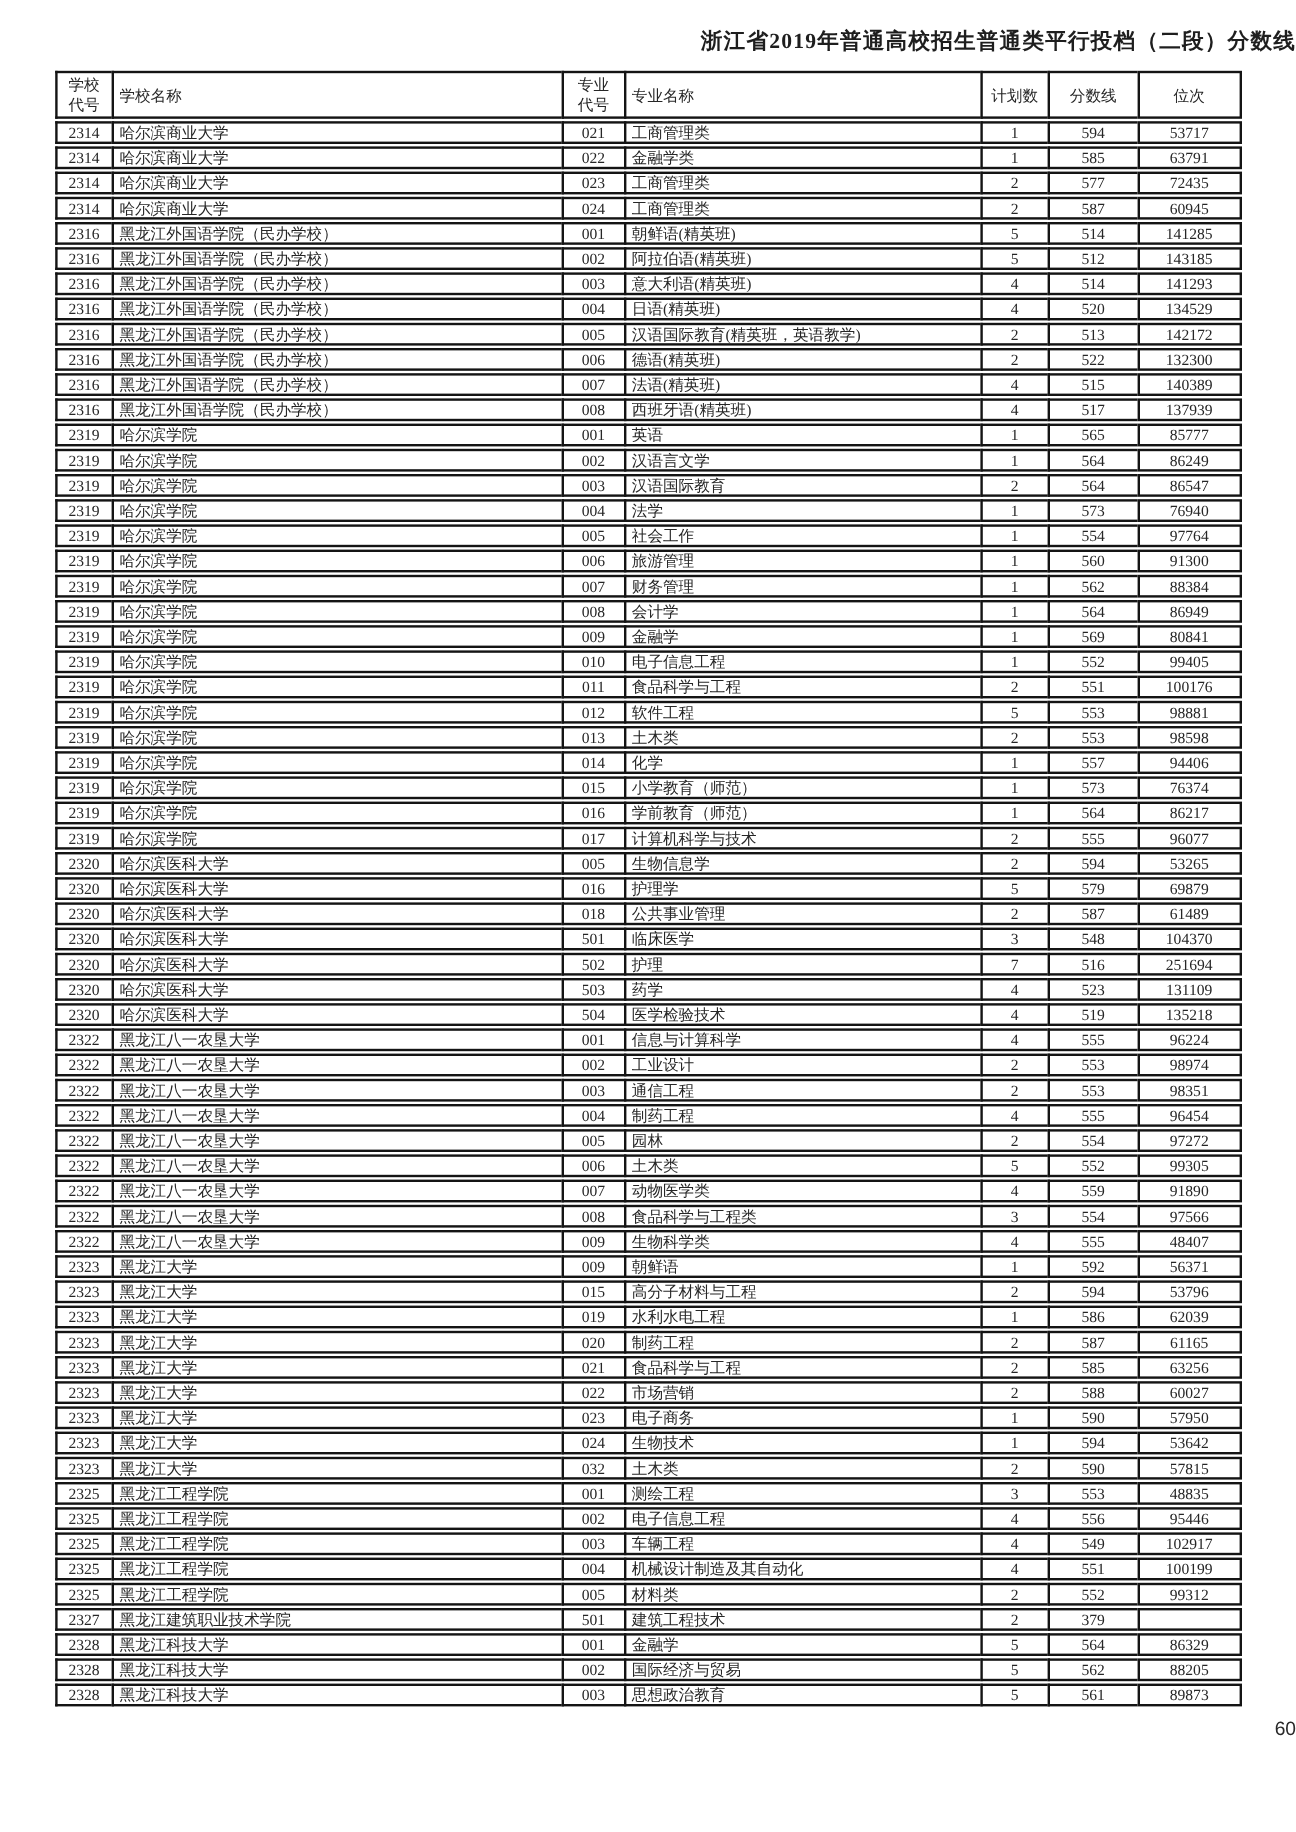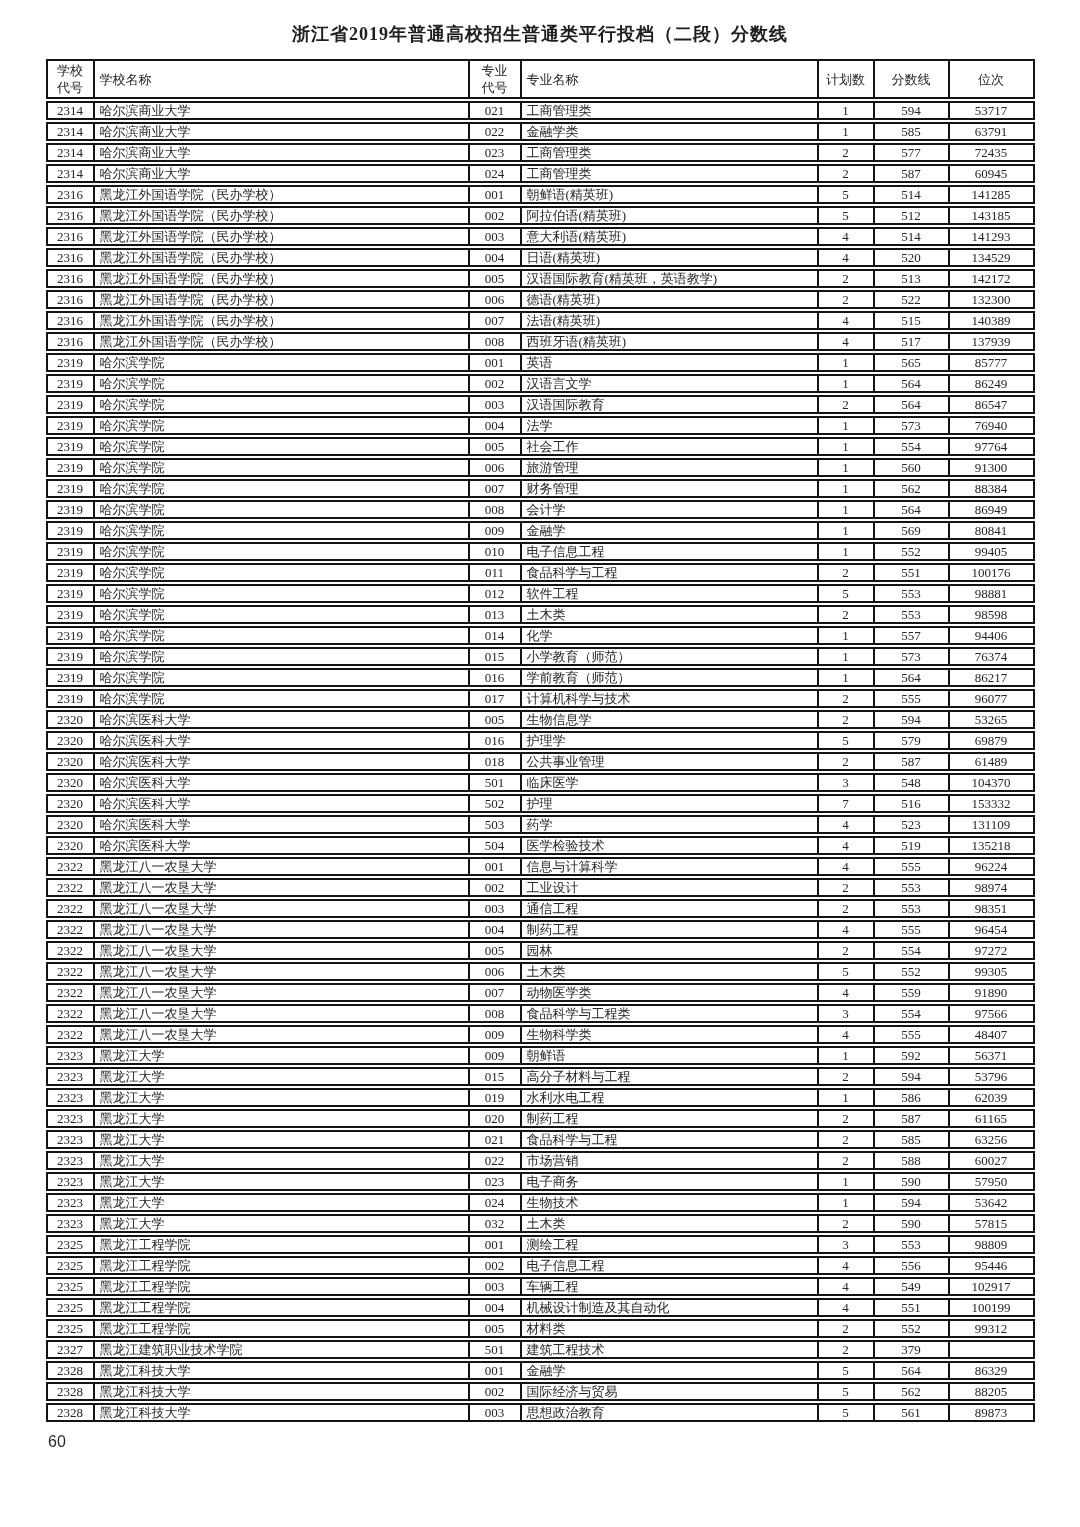--- a/index.html
+++ b/index.html
@@ -16,21 +16,21 @@
   }
   .page {
     width: 1080px;
     height: 1527px;
     position: relative;
   }
   .doc-title {
     margin: 0;
     padding-top: 22px;
     height: 35px;
-    text-align: center;
+    text-align: right;
     font-family: "Liberation Serif", serif;
     font-weight: bold;
     font-size: 18px;
     letter-spacing: 1px;
     color: #1e1e1e;
   }
   table.score-table {
     table-layout: fixed;
     width: 989px;
     margin: 0 auto;
@@ -61,24 +61,23 @@
   }
   tbody td {
     height: 19px;
     line-height: 15px;
     white-space: nowrap;
   }
   .c-left   { text-align: left; padding-left: 5px; }
   .c-center { text-align: center; }
   .page-footer {
     margin-top: 9px;
-    text-align: left;
+    text-align: right;
     font-size: 16px;
     color: #2a2a2a;
-    margin-left: 48px;
   }
 </style>
 </head>
 <body>
 
 <div class="page">
 
   <div class="doc-title">浙江省2019年普通高校招生普通类平行投档（二段）分数线</div>
 
   <table class="score-table">
@@ -402,21 +401,21 @@
           <td class="c-center">548</td>
           <td class="c-center">104370</td>
         </tr>
         <tr>
           <td class="c-center">2320</td>
           <td class="c-left">哈尔滨医科大学</td>
           <td class="c-center">502</td>
           <td class="c-left">护理</td>
           <td class="c-center">7</td>
           <td class="c-center">516</td>
-          <td class="c-center">153332</td>
+          <td class="c-center">251694</td>
         </tr>
         <tr>
           <td class="c-center">2320</td>
           <td class="c-left">哈尔滨医科大学</td>
           <td class="c-center">503</td>
           <td class="c-left">药学</td>
           <td class="c-center">4</td>
           <td class="c-center">523</td>
           <td class="c-center">131109</td>
         </tr>
@@ -591,21 +590,21 @@
           <td class="c-center">590</td>
           <td class="c-center">57815</td>
         </tr>
         <tr>
           <td class="c-center">2325</td>
           <td class="c-left">黑龙江工程学院</td>
           <td class="c-center">001</td>
           <td class="c-left">测绘工程</td>
           <td class="c-center">3</td>
           <td class="c-center">553</td>
-          <td class="c-center">98809</td>
+          <td class="c-center">48835</td>
         </tr>
         <tr>
           <td class="c-center">2325</td>
           <td class="c-left">黑龙江工程学院</td>
           <td class="c-center">002</td>
           <td class="c-left">电子信息工程</td>
           <td class="c-center">4</td>
           <td class="c-center">556</td>
           <td class="c-center">95446</td>
         </tr>

